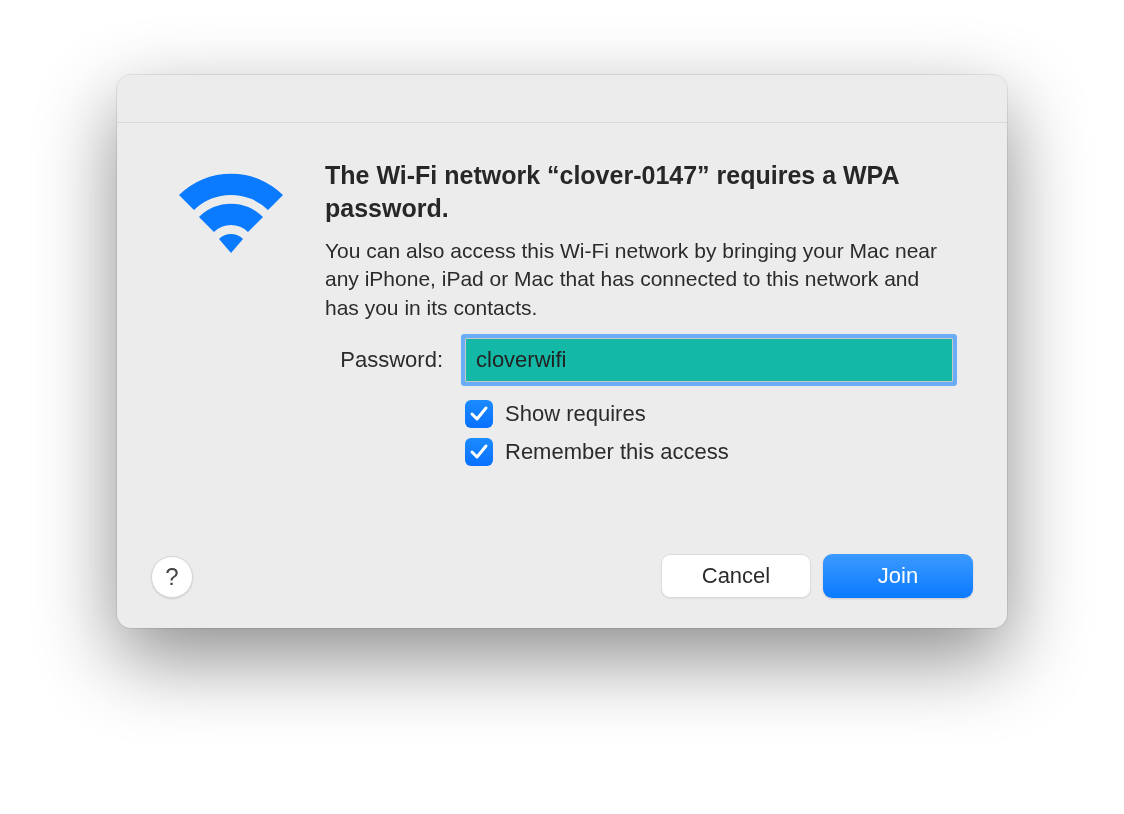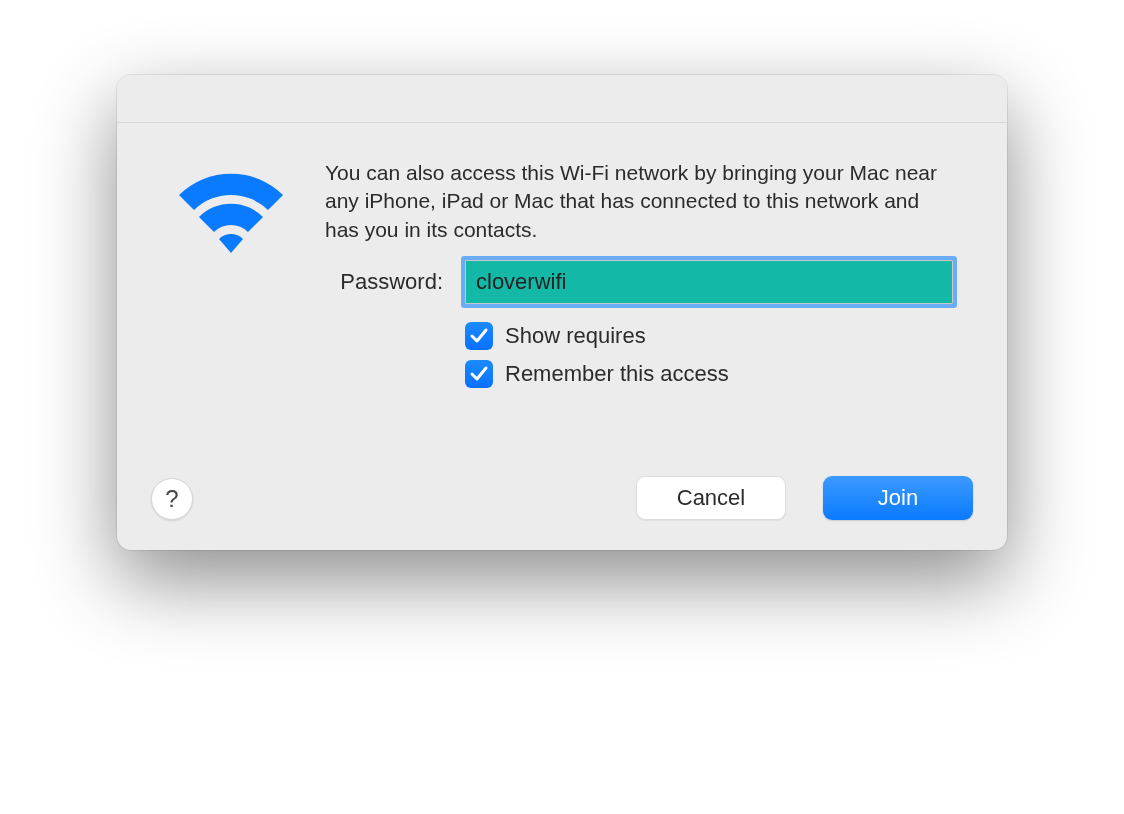--- a/index.html
+++ b/index.html
@@ -128,21 +128,21 @@
       font-size: 24px;
       color: #444;
       display: flex;
       align-items: center;
       justify-content: center;
       cursor: pointer;
     }
     .button-row {
       margin-left: auto;
       display: flex;
-      gap: 37px;
+      gap: 12px;
     }
     .btn {
       min-width: 150px;
       height: 44px;
       border-radius: 9px;
       font-size: 22px;
       font-family: inherit;
       cursor: pointer;
       border: none;
       padding: 0 24px;
@@ -170,20 +170,21 @@
       <span class="wifi-icon">
         <svg viewBox="0 0 120 100">
           <path d="M 8 30 A 74 74 0 0 1 112 30 L 97 45 A 53 53 0 0 0 23 45 Z" fill="#0a7aff"></path>
           <path d="M 28 52 A 45 45 0 0 1 92 52 L 77 67 A 24 24 0 0 0 43 67 Z" fill="#0a7aff"></path>
           <path d="M 48 74 A 17 17 0 0 1 72 74 L 60 88 Z" fill="#0a7aff"></path>
         </svg>
       </span>
     </div>
 
     <div class="text-col">
+      <div class="heading">The Wi-Fi network “clover-0147” requires a WPA password.</div>
       <div class="subtext">You can also access this Wi-Fi network by bringing your Mac near any iPhone, iPad or Mac that has connected to this network and has you in its contacts.</div>
 
       <div class="form-row">
         <div class="form-label">Password:</div>
         <input class="password-input" type="text" value="cloverwifi" style="">
       </div>
 
       <div class="check-group">
         <div class="check-row">
           <span class="checkbox">

